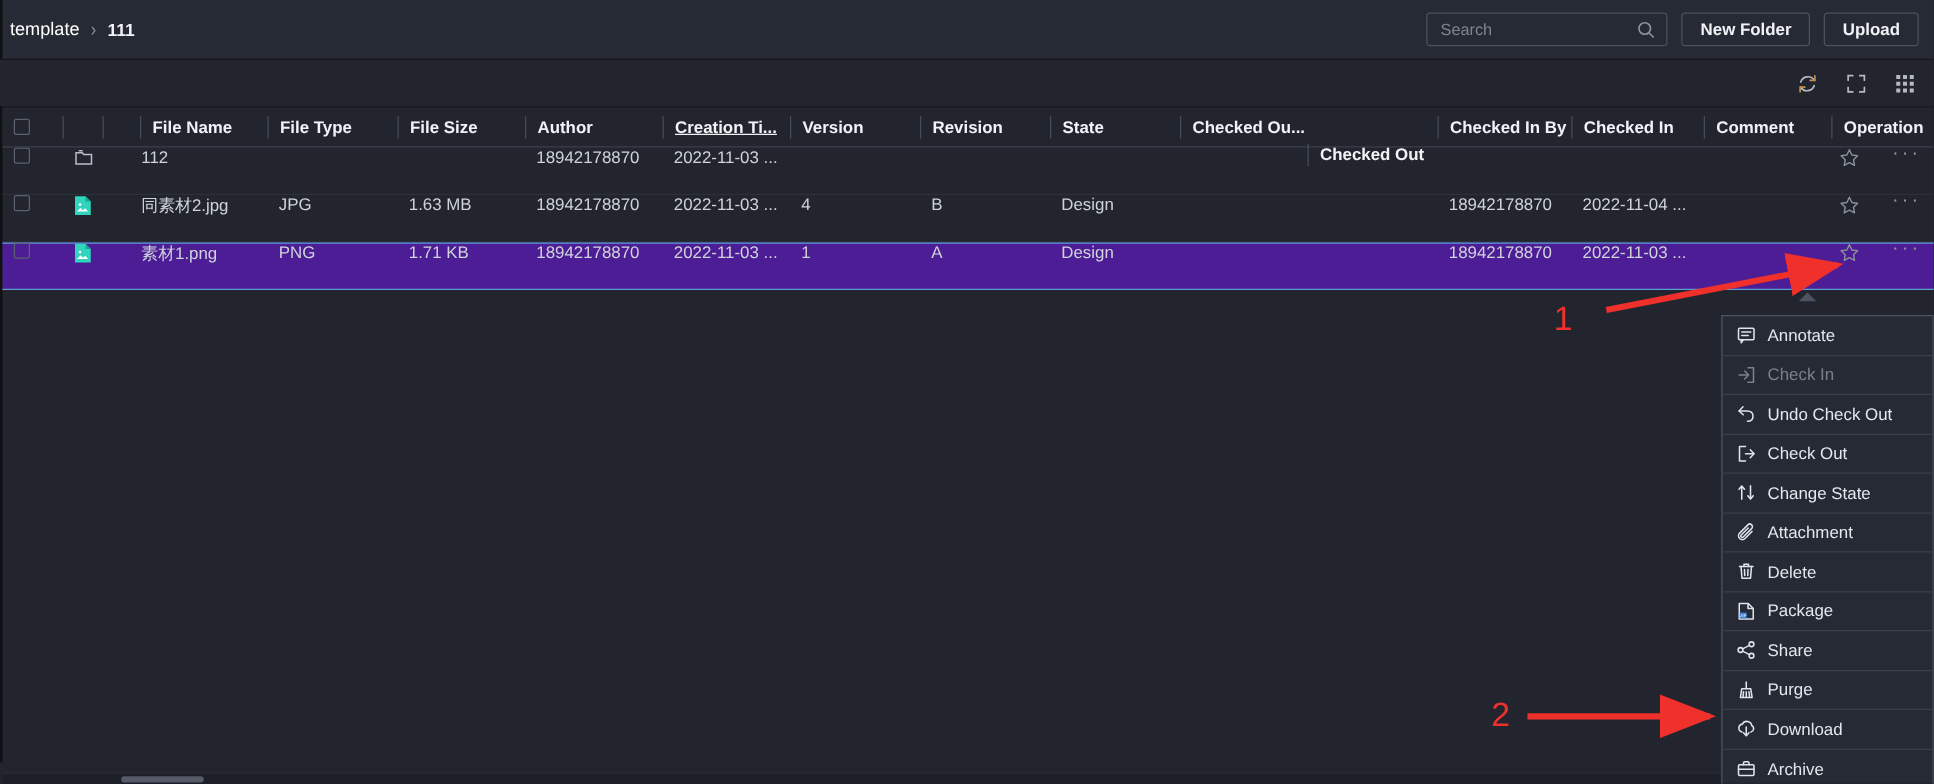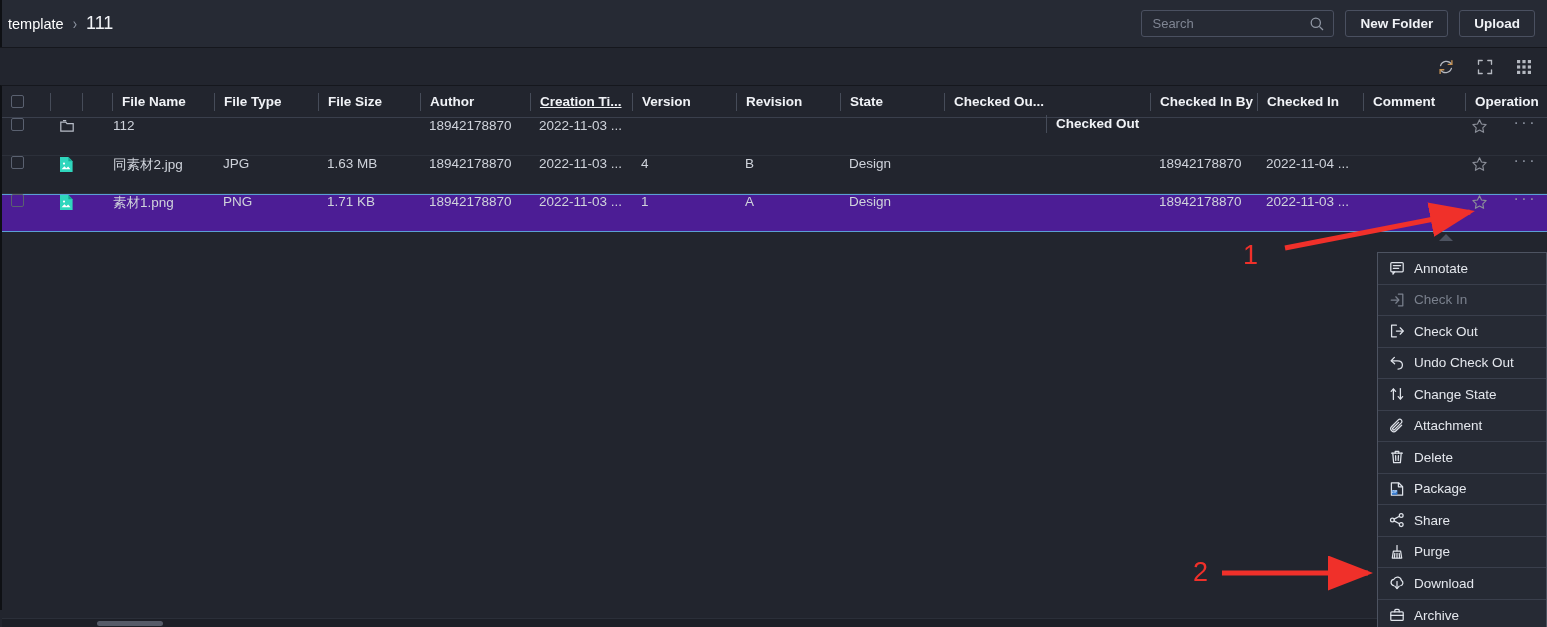--- a/index.html
+++ b/index.html
@@ -31,21 +31,21 @@
   .breadcrumb {
     display: flex; align-items: center;
     margin-left: 8px; gap: 9px;
     font-size: 14.5px;
   }
   .crumb-link { color: #ffffff; }
   .crumb-sep {
     color: #8c93a0; font-size: 13px;
     transform: scaleY(1.25); display:inline-block;
   }
-  .crumb-current { color: #f2f4f8; font-weight: normal; font-size: 18px; }
+  .crumb-current { color: #f2f4f8; font-weight: bold; font-size: 14px; }
 
   .topbar-right {
     position: absolute; right: 12px; top: 10px;
     display: flex; align-items: center; gap: 11px;
   }
   .search-box {
     position: relative;
     width: 193px; height: 27px;
     border: 1px solid #4a5060;
     border-radius: 3px;
@@ -425,35 +425,35 @@
             <path d="M9.4 2.2h4.4v11.6H9.4"></path>
             <line x1="2.2" y1="8" x2="9.6" y2="8"></line>
             <path d="M6.8 4.8L9.8 8l-3 3.2"></path>
           </svg>
         </span>
         <span>Check In</span>
       </div>
       <div class="ctx-item">
         <span class="ctx-ico">
           <svg width="16" height="16" viewBox="0 0 16 16" fill="none" stroke="#dfe3ea" stroke-width="1.25" stroke-linecap="round" stroke-linejoin="round">
+            <path d="M5.4 2.4L2.2 5.8l3.4 3"></path>
+            <path d="M2.4 5.8h6.2c3 0 4.8 1.8 4.8 4.2s-1.8 4-4.4 4"></path>
+          </svg>
+        </span>
+        <span>Undo Check Out</span>
+      </div>
+      <div class="ctx-item">
+        <span class="ctx-ico">
+          <svg width="16" height="16" viewBox="0 0 16 16" fill="none" stroke="#dfe3ea" stroke-width="1.25" stroke-linecap="round" stroke-linejoin="round">
             <path d="M7.4 2.2H2.6v11.6h4.8"></path>
             <line x1="7.4" y1="8" x2="14" y2="8"></line>
             <path d="M11.2 4.8L14.2 8l-3 3.2"></path>
           </svg>
         </span>
         <span>Check Out</span>
-      </div>
-      <div class="ctx-item">
-        <span class="ctx-ico">
-          <svg width="16" height="16" viewBox="0 0 16 16" fill="none" stroke="#dfe3ea" stroke-width="1.25" stroke-linecap="round" stroke-linejoin="round">
-            <path d="M5.4 2.4L2.2 5.8l3.4 3"></path>
-            <path d="M2.4 5.8h6.2c3 0 4.8 1.8 4.8 4.2s-1.8 4-4.4 4"></path>
-          </svg>
-        </span>
-        <span>Undo Check Out</span>
       </div>
       <div class="ctx-item">
         <span class="ctx-ico">
           <svg width="16" height="16" viewBox="0 0 16 16" fill="none" stroke="#dfe3ea" stroke-width="1.25" stroke-linecap="round" stroke-linejoin="round">
             <path d="M4.4 13.4V3.2"></path>
             <path d="M2.2 5.4L4.4 2.8l2.2 2.6"></path>
             <path d="M11.4 2.6v10.2"></path>
             <path d="M9.2 10.6l2.2 2.6 2.2-2.6"></path>
           </svg>
         </span>

